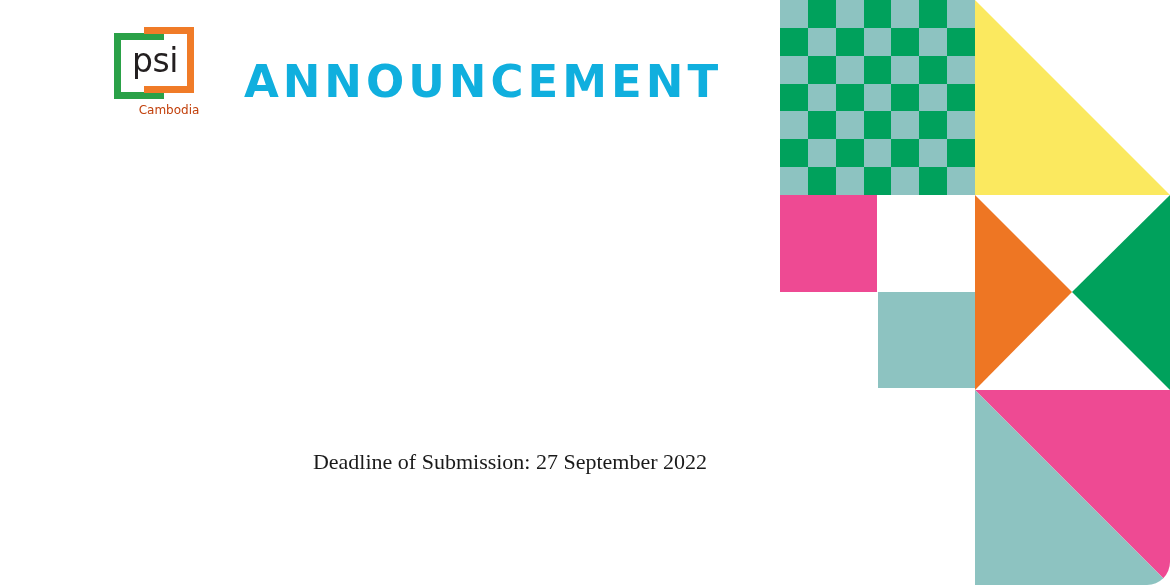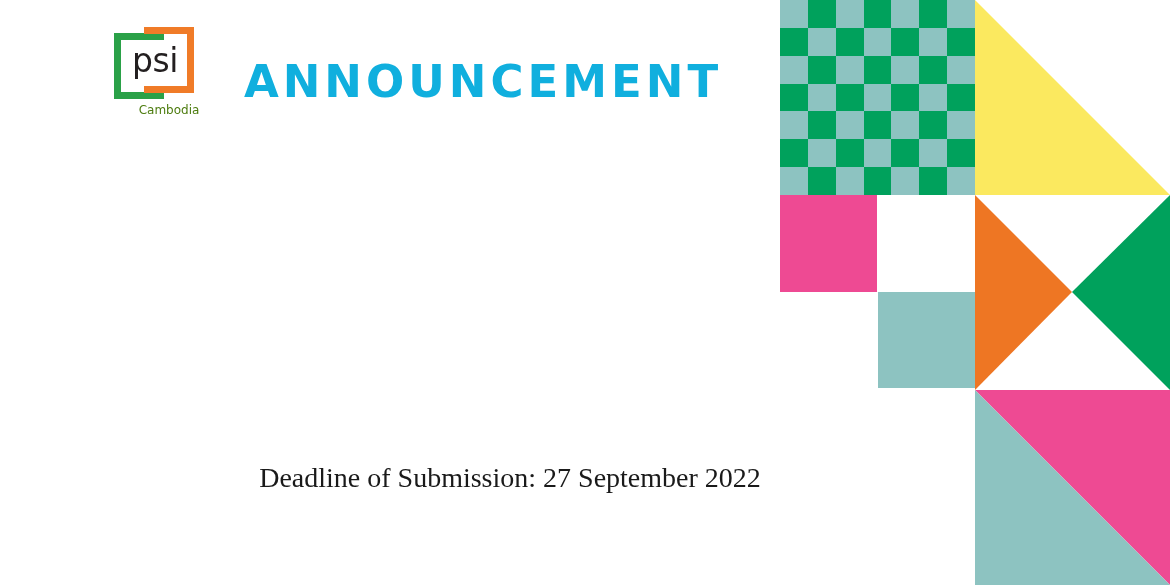--- a/index.html
+++ b/index.html
@@ -12,20 +12,21 @@
     height: 585px;
     overflow: hidden;
     font-family: "Liberation Sans", sans-serif;
   }
   .poster {
     position: relative;
     width: 1170px;
     height: 585px;
     background: #ffffff;
     overflow: hidden;
+    border-radius: 23px;
   }
 
   
   .logo {
     position: absolute;
     left: 114px;
     top: 27px;
     width: 92px;
     height: 80px;
   }
@@ -75,21 +76,21 @@
   }
   .logo-sub {
     position: absolute;
     left: 18px;
     top: 76px;
     width: 74px;
     text-align: center;
     font-family: "DejaVu Sans", sans-serif;
     font-size: 12px;
     line-height: 14px;
-    color: #4d7c0f;
+    color: #c2410c;
     white-space: nowrap;
   }
 
   
   .announcement {
     position: absolute;
     left: 0;
     top: 56px;
     width: 966px;
     text-align: center;
@@ -113,25 +114,25 @@
     font-weight: bold;
     letter-spacing: -1px;
     color: #0B0B0B;
     white-space: nowrap;
   }
 
   
   .footer-text {
     position: absolute;
     left: 0;
-    top: 460px;
+    top: 444px;
     width: 1020px;
     text-align: center;
     font-family: "Liberation Serif", serif;
-    font-size: 28px;
+    font-size: 22px;
     line-height: 36px;
     color: #1A1A1A;
   }
   .footer-text .line {
     display: block;
     white-space: nowrap;
   }
 
   
   .deco {

